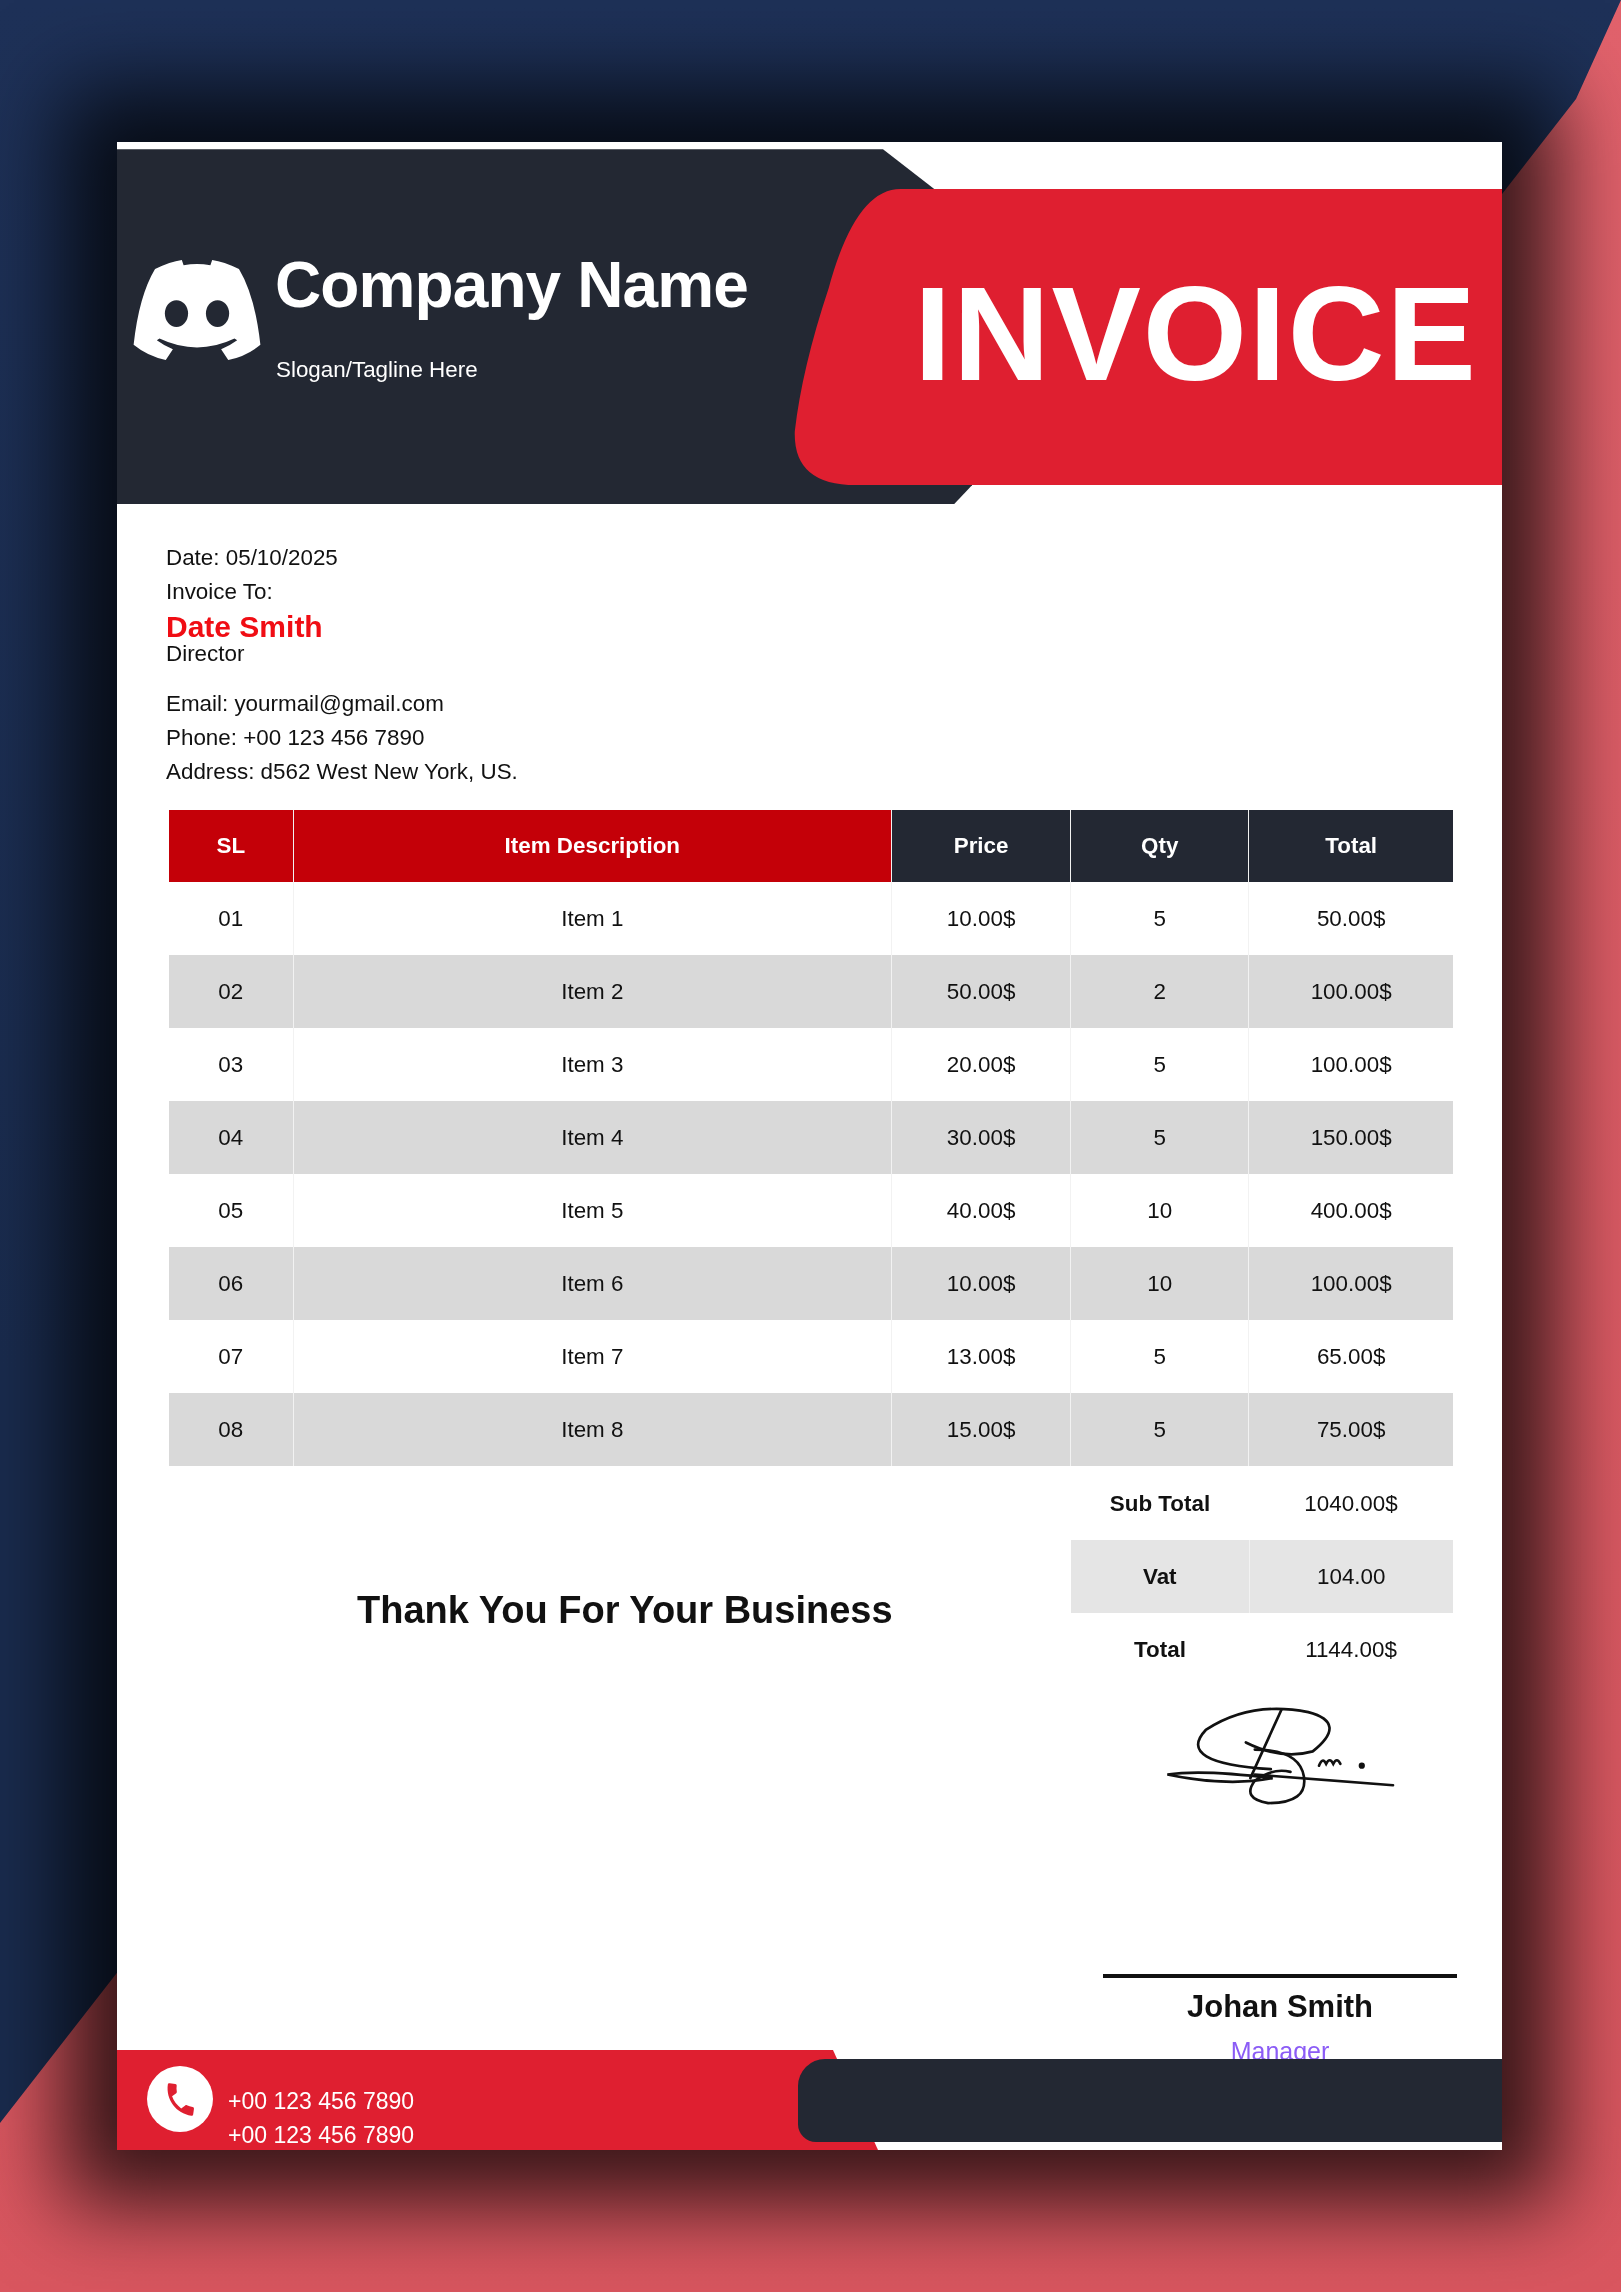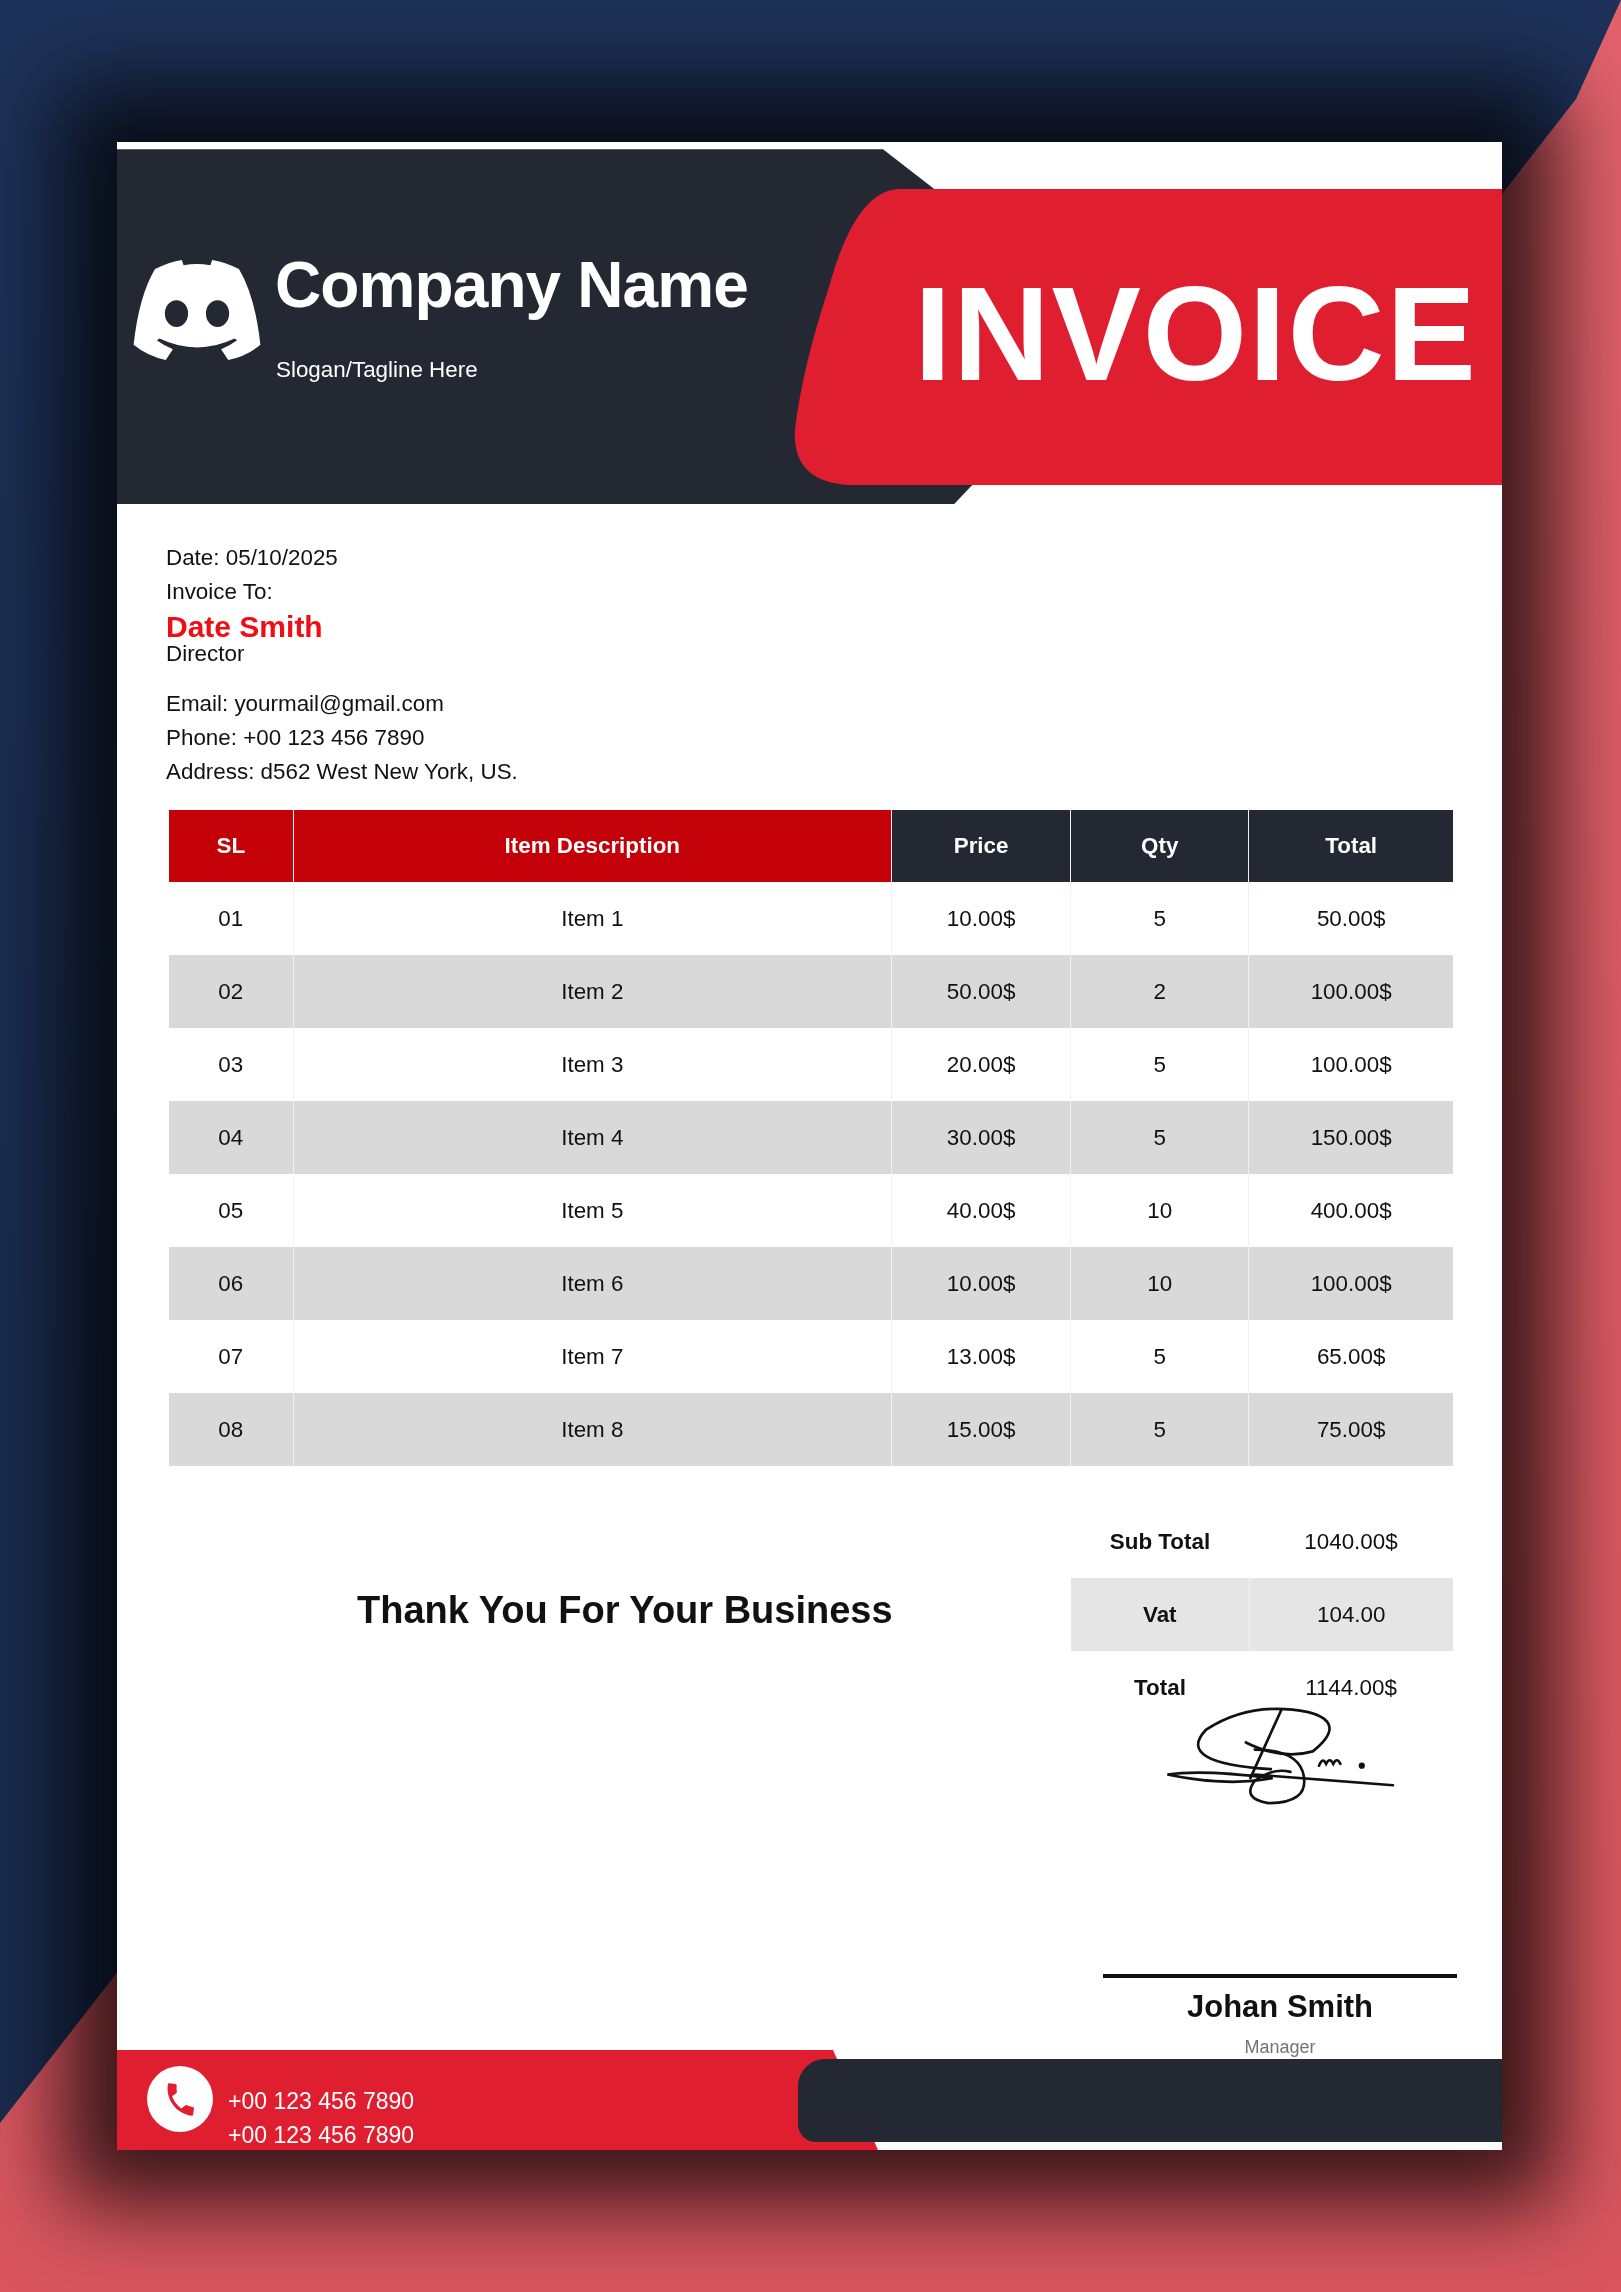--- a/index.html
+++ b/index.html
@@ -74,41 +74,41 @@
       border-left: 1.8px solid #f2f2f2;
     }
     .items th:first-child, .items td:first-child { border-left: none; }
     .items th { height: 72px; color: #fff; font-weight: bold; font-size: 22.4px; }
     .items th.red { background: #c40008; }
     .items th.dark { background: #232833; }
     .items td { height: 73px; }
     .items tr.shade td { background: #d9d9d9; }
     
     .totals {
-      position: absolute; left: 954px; top: 1363px; width: 382px;
+      position: absolute; left: 954px; top: 1325px; width: 382px;
       border-collapse: collapse; table-layout: fixed;
       font-size: 22.4px; color: #111;
     }
     .totals td { height: 73px; text-align: center; vertical-align: middle; }
     .totals td.lbl { font-weight: bold; width: 178px; border-right: 1.8px solid #f2f2f2; }
     .totals tr.shade td { background: #e5e5e5; }
     .thanks {
       position: absolute; left: 240px; top: 1413px;
       font-size: 38px; font-weight: bold; color: #111; margin-top: 34px;
     }
     
     .sig-svg { position: absolute; left: 1048px; top: 1563px; width: 242px; height: 107px; }
     .sig-line { position: absolute; left: 986px; top: 1832px; width: 354px; height: 3.6px; background: #111; }
     .sig-name {
       position: absolute; left: 986px; top: 1847px; width: 354px; text-align: center;
       font-size: 31px; font-weight: bold; color: #111;
     }
     .sig-role {
       position: absolute; left: 986px; top: 1895px; width: 354px; text-align: center;
-      font-size: 18px; color: #737373;
+      font-size: 25px; color: #8b5cf6;
     }
     
     .ftr-red {
       position: absolute; left: 0; top: 1908px; width: 761px; height: 100px;
       background: #df1f30;
       clip-path: polygon(0 0, 716px 0, 761px 100px, 0 100px);
     }
     .ftr-dark {
       position: absolute; left: 681px; top: 1917px; width: 705px; height: 83px;
       background: #232833;

